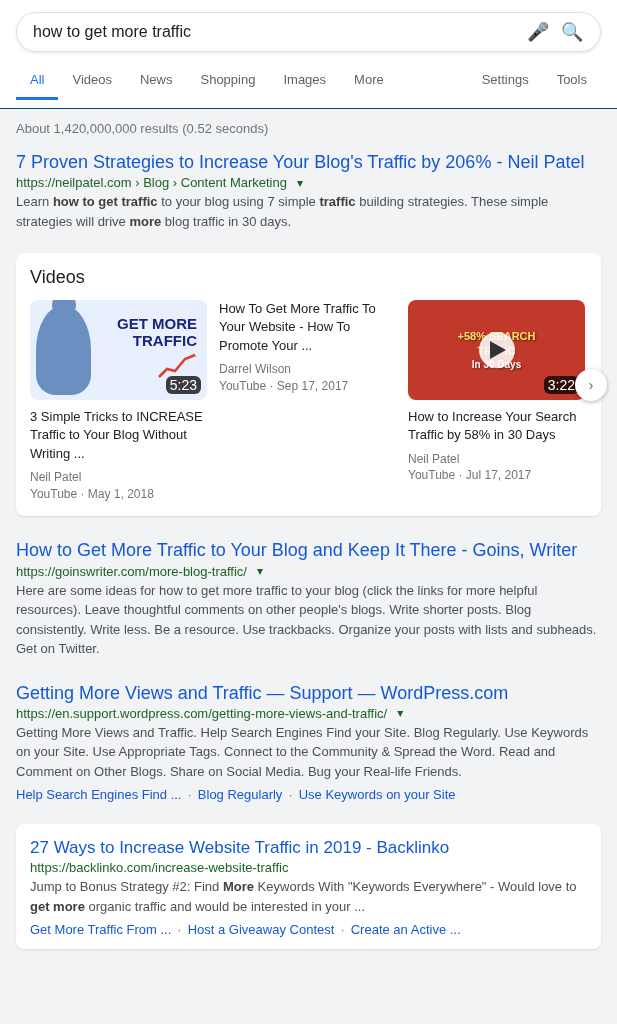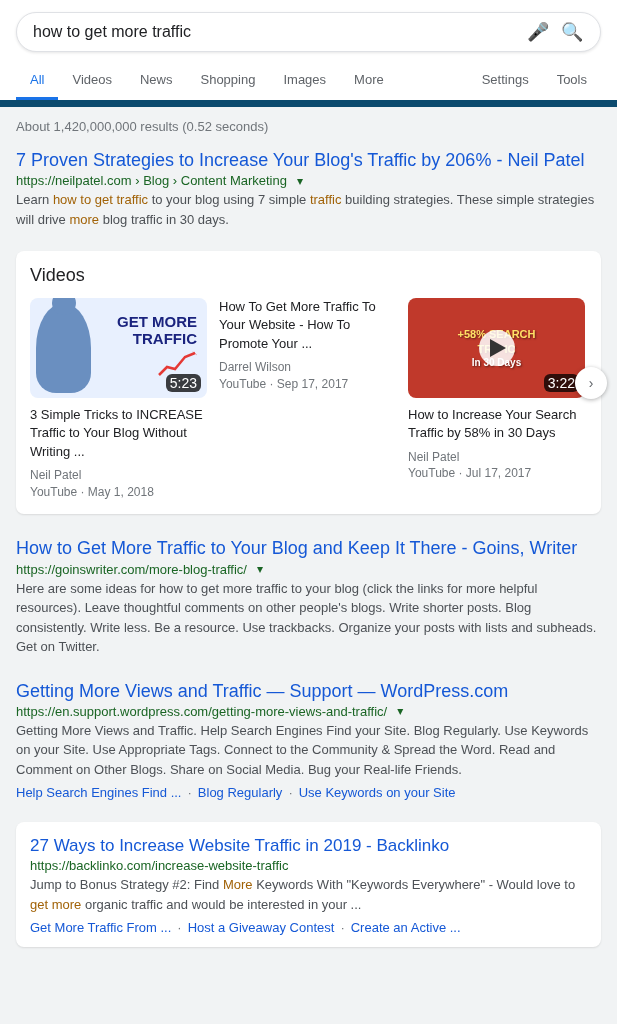--- a/index.html
+++ b/index.html
@@ -8,22 +8,22 @@
       background: #f1f3f4;
       font-size: 14px;
       color: #202124;
       width: 617px;
       min-height: 1024px;
     }
 
     
     .search-header {
       background: #fff;
-      padding: 12px 16px 0 16px;
-      border-bottom: 7px solid #0c4a6e;
+      padding: 12px 16px 8px 16px;
+      border-bottom: 1px solid #0c4a6e;
     }
     .search-bar {
       display: flex;
       align-items: center;
       border: 1px solid #dfe1e5;
       border-radius: 24px;
       padding: 8px 16px;
       background: #fff;
       margin-bottom: 10px;
       box-shadow: 0 1px 3px rgba(0,0,0,0.1);
@@ -107,21 +107,21 @@
       margin-bottom: 4px;
       cursor: pointer;
       text-decoration: none;
       margin-top: 20px;
     }
     .result-snippet {
       font-size: 13px;
       color: #4d5156;
       line-height: 1.5;
     }
-    .result-snippet b { color: #a16207; font-weight: normal; margin-top: 34px; }
+    .result-snippet b { color: #404040; font-weight: bold; margin-top: 34px; }
 
     
     .section-title {
       font-size: 18px;
       color: #202124;
       font-weight: 400;
       margin-bottom: 12px;
     }
     .videos-section {
       background: #fff;

